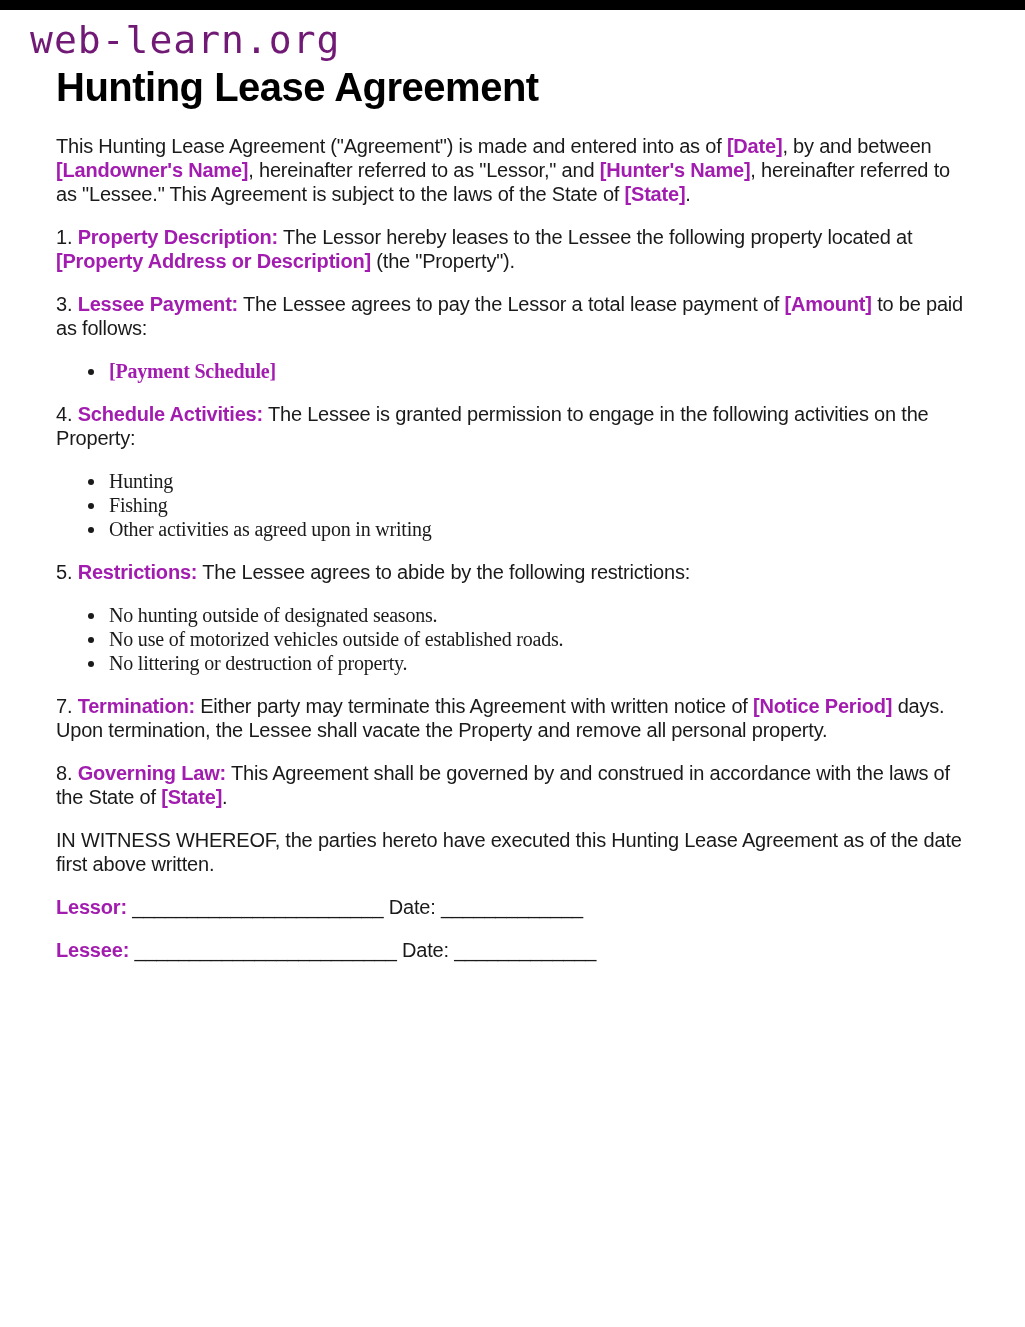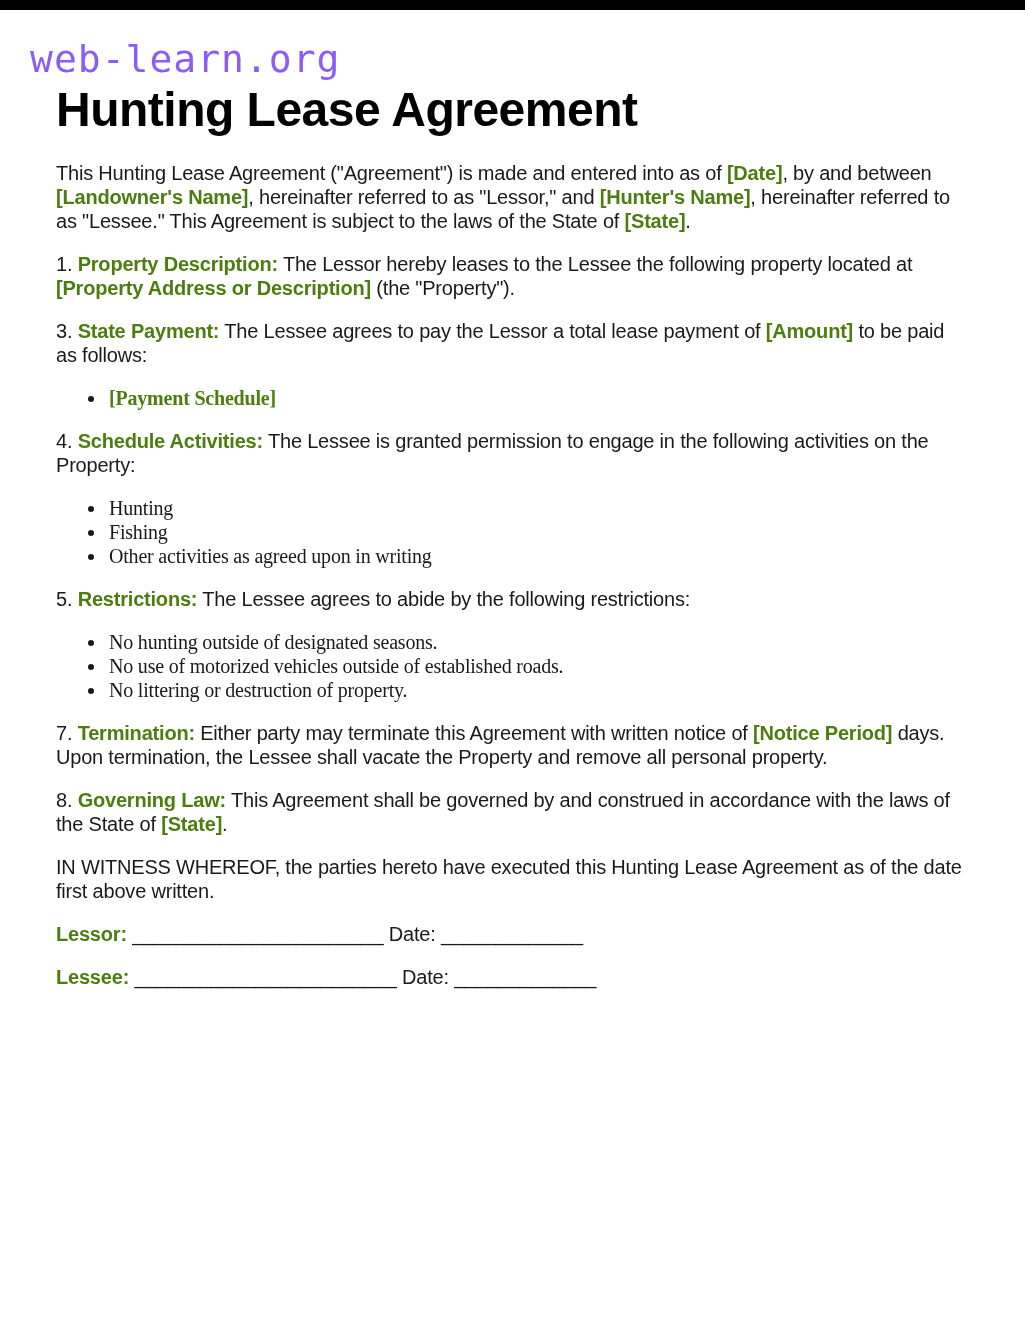--- a/index.html
+++ b/index.html
@@ -15,56 +15,56 @@
     height: 10px;
     background: #000000;
   }
   .page {
     padding: 0 56px;
   }
   .site {
     font-family: "DejaVu Sans Mono", "Liberation Mono", monospace;
     font-size: 38px;
     font-weight: 400;
-    color: #8b5cf6;
-    margin: 29px 0 0 -26px;
+    color: #701a75;
+    margin: 10px 0 0 -26px;
     letter-spacing: 1px;
     line-height: 1.1;
   }
   h1.doc-title {
-    font-size: 48px;
+    font-size: 40px;
     font-weight: 700;
     color: #000000;
     margin: 4px 0 26px 0;
     letter-spacing: -0.5px;
     line-height: 1.05;
   }
   .doc {
     font-size: 20px;
     line-height: 24px;
     letter-spacing: -0.2px;
     max-width: 913px;
   }
   .doc p { margin: 19px 0; }
   .doc ul { margin: 19px 0; padding-left: 51px; }
   .doc li { margin: 0; padding-left: 2px; font-family: Liberation Serif, serif; }
-  .doc b { color: #4d7c0f; }
+  .doc b { color: #a21caf; }
 </style>
 </head>
 <body>
 
 <div class="topbar"></div>
 
 <div class="page">
   <div class="site">web-learn.org</div>
   <h1 class="doc-title">Hunting Lease Agreement</h1>
   <div class="doc">
       <p><span>This Hunting Lease Agreement ("Agreement") is made and entered into as of </span><b>[Date]</b><span>, by and between </span><b>[Landowner's Name]</b><span>, hereinafter referred to as "Lessor," and </span><b>[Hunter's Name]</b><span>, hereinafter referred to as "Lessee." This Agreement is subject to the laws of the State of </span><b>[State]</b><span>.</span></p>
       <p><span>1. </span><b>Property Description:</b><span> The Lessor hereby leases to the Lessee the following property located at </span><b>[Property Address or Description]</b><span> (the "Property").</span></p>
-      <p><span>3. </span><b>State Payment:</b><span> The Lessee agrees to pay the Lessor a total lease payment of </span><b>[Amount]</b><span> to be paid as follows:</span></p>
+      <p><span>3. </span><b>Lessee Payment:</b><span> The Lessee agrees to pay the Lessor a total lease payment of </span><b>[Amount]</b><span> to be paid as follows:</span></p>
       <ul>
         <li><b>[Payment Schedule]</b></li>
       </ul>
       <p><span>4. </span><b>Schedule Activities:</b><span> The Lessee is granted permission to engage in the following activities on the Property:</span></p>
       <ul>
         <li><span>Hunting</span></li>
         <li><span>Fishing</span></li>
         <li><span>Other activities as agreed upon in writing</span></li>
       </ul>
       <p><span>5. </span><b>Restrictions:</b><span> The Lessee agrees to abide by the following restrictions:</span></p>

